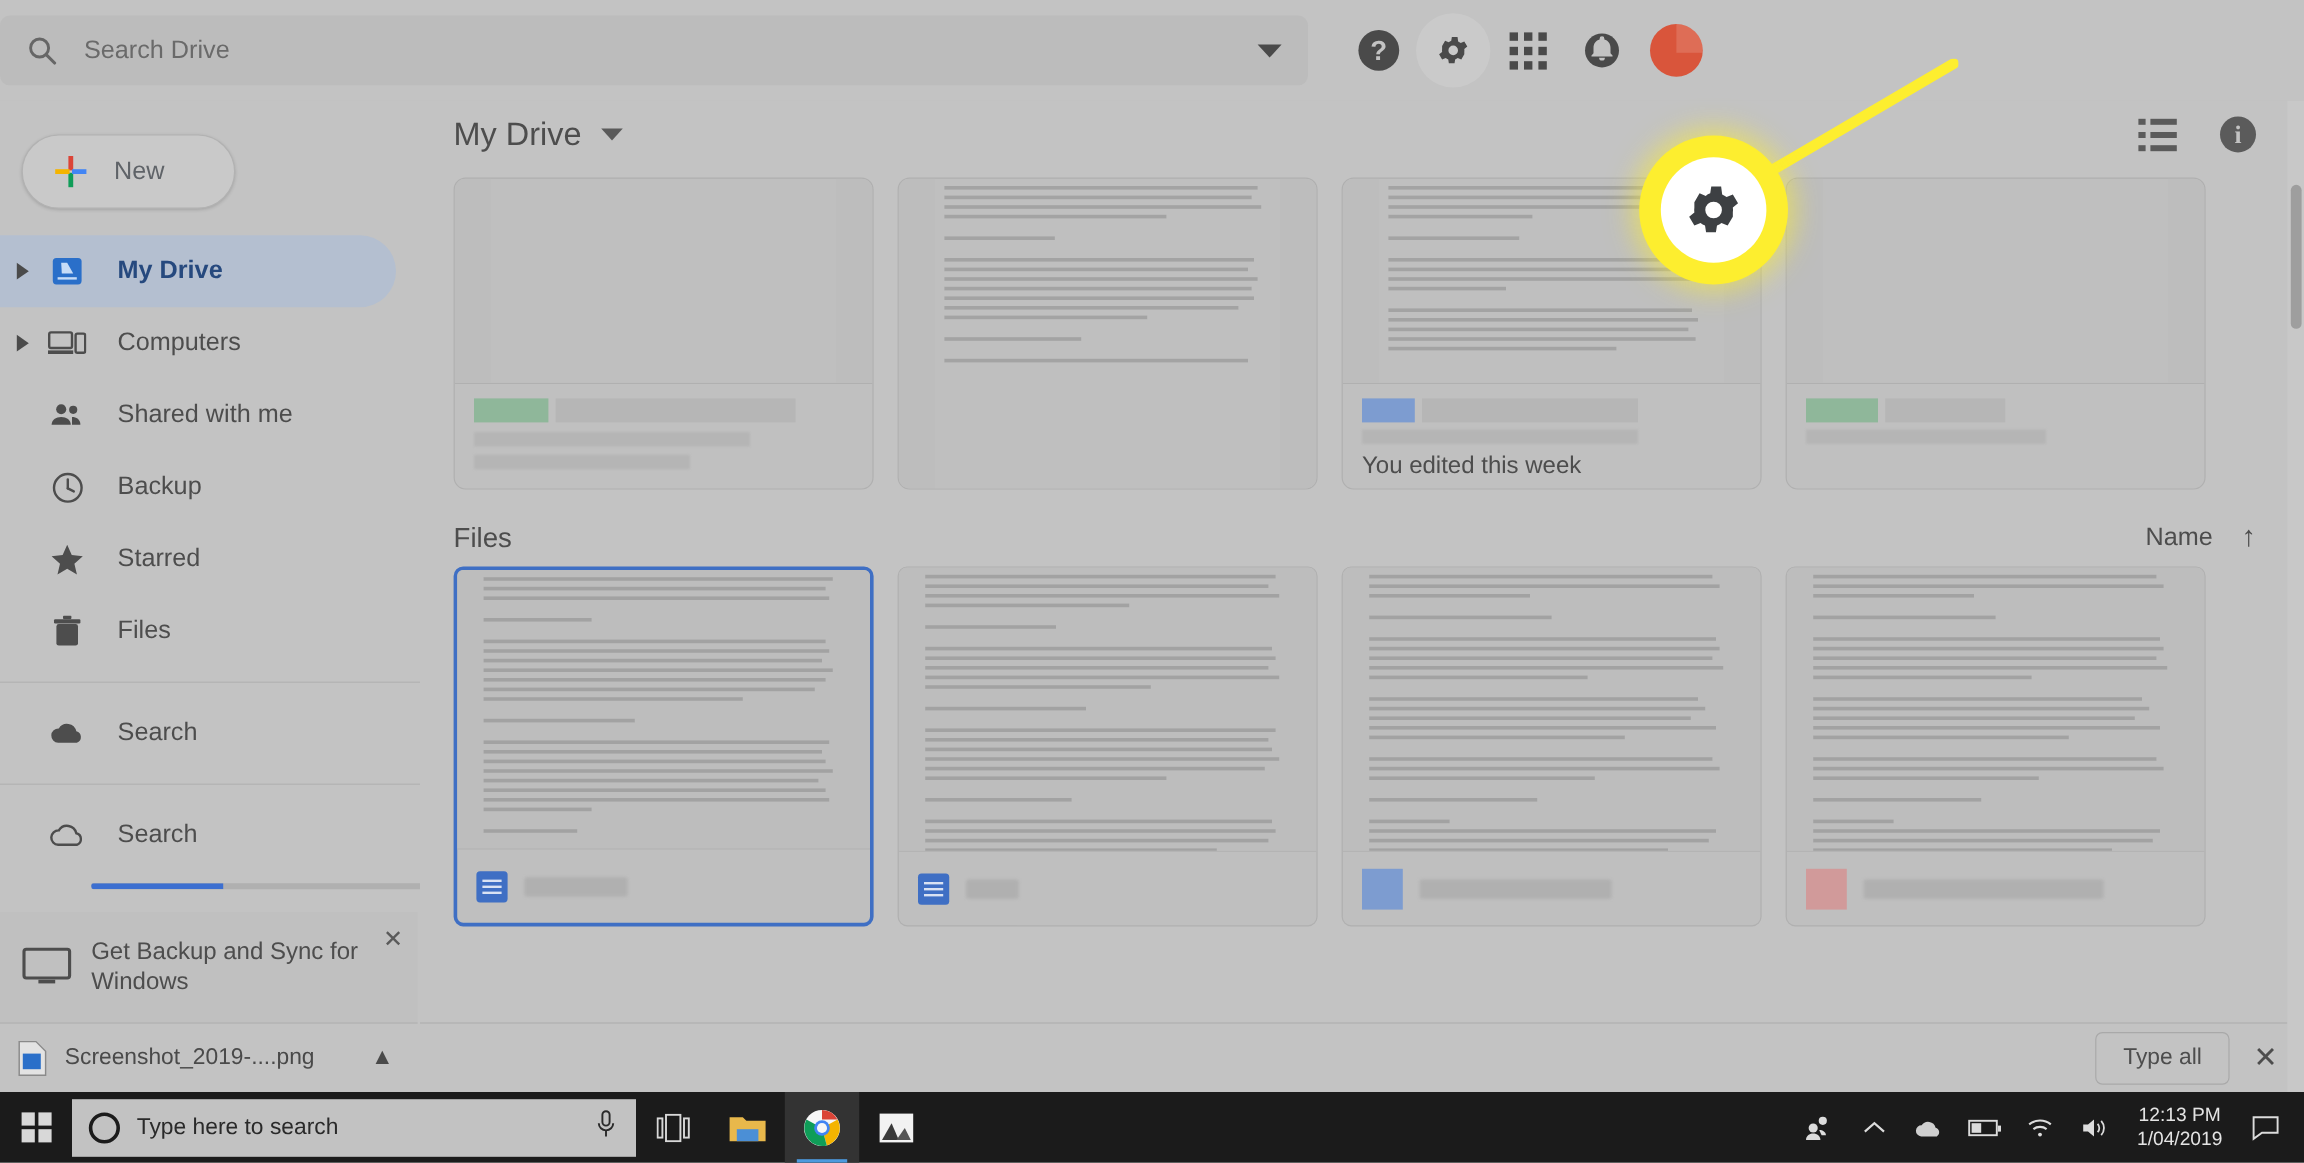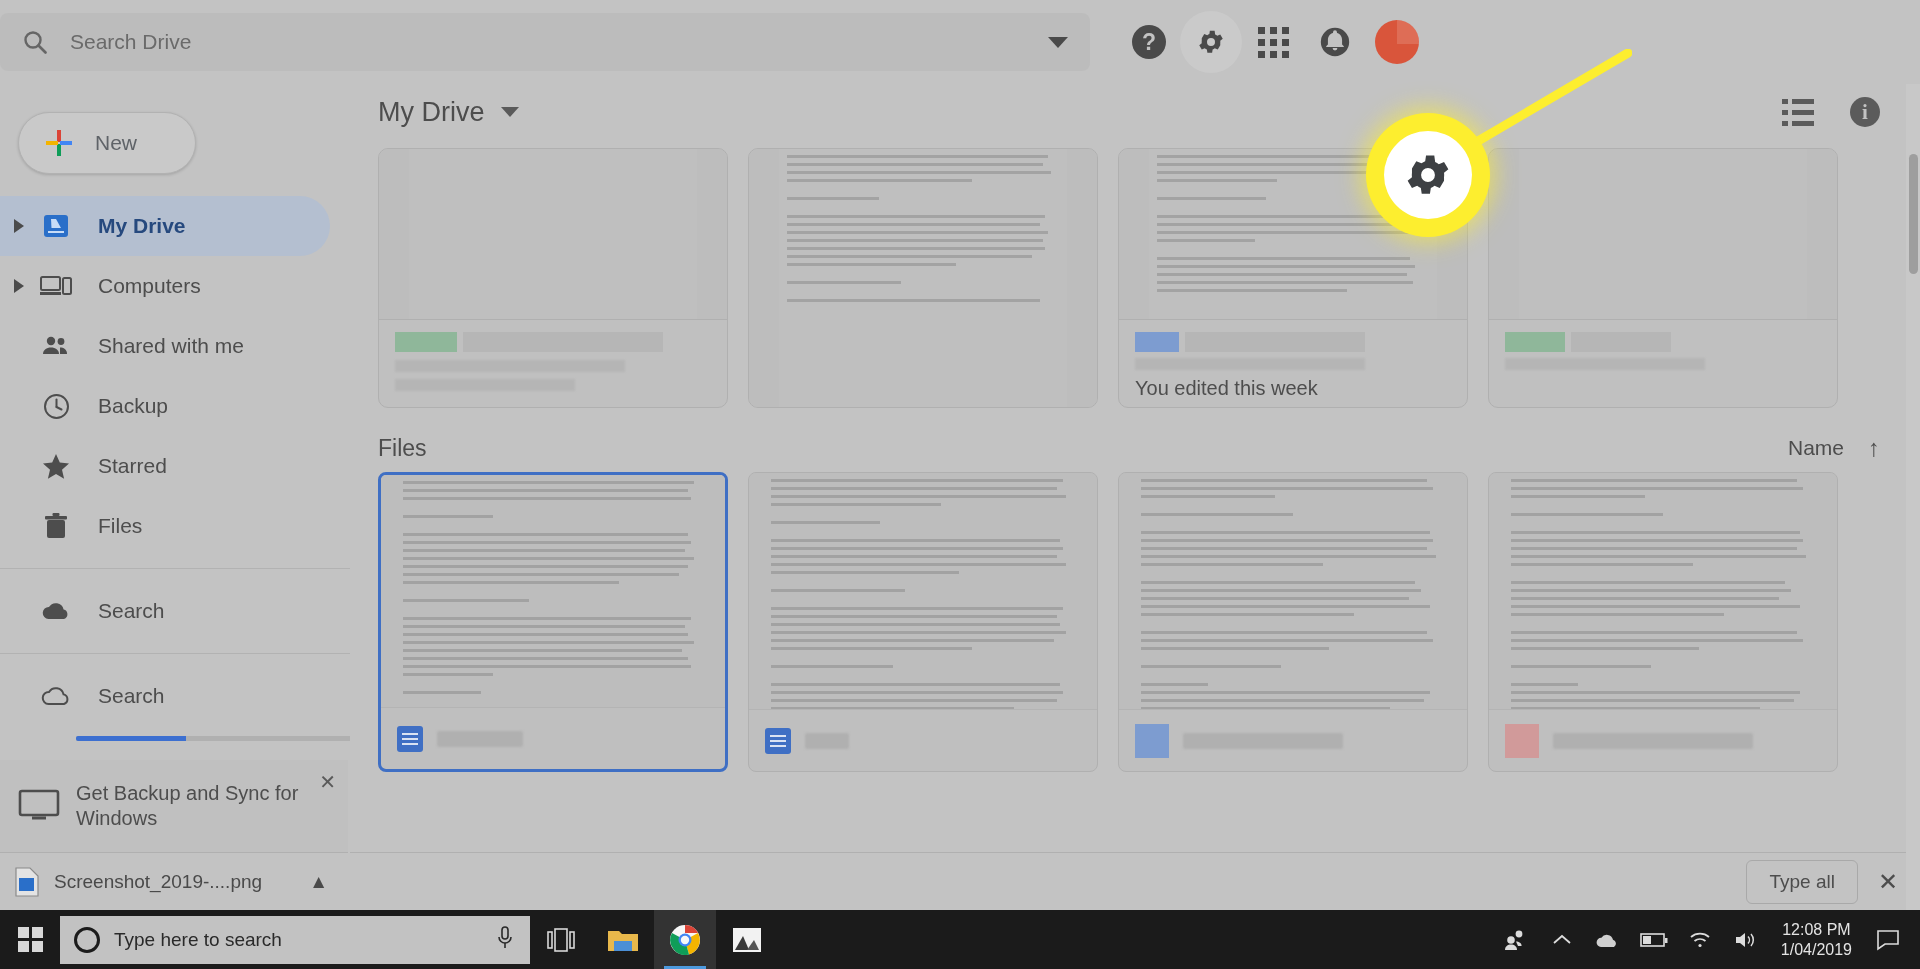--- a/index.html
+++ b/index.html
@@ -711,21 +711,21 @@
         </svg>
       </span>
       <span class="tray-ic">
         <svg width="24" height="20" viewBox="0 0 24 20">
           <path d="M2 7 h4 l5 -4 v14 l-5 -4 h-4 z" fill="#dcdcdc"></path>
           <path d="M14 6.5a5 5 0 0 1 0 7" fill="none" stroke="#dcdcdc" stroke-width="1.5"></path>
           <path d="M17 4a9 9 0 0 1 0 12" fill="none" stroke="#dcdcdc" stroke-width="1.5"></path>
         </svg>
       </span>
       <div class="clock">
-        <div>12:08 PM</div>
+        <div>12:13 PM</div>
         <div>1/04/2019</div>
       </div>
       <span class="actioncenter">
         <svg width="24" height="22" viewBox="0 0 24 22">
           <path d="M2 2 h20 v13 h-13 l-7 5 z" fill="none" stroke="#dcdcdc" stroke-width="1.6"></path>
         </svg>
       </span>
     </div>
   </div>
 

